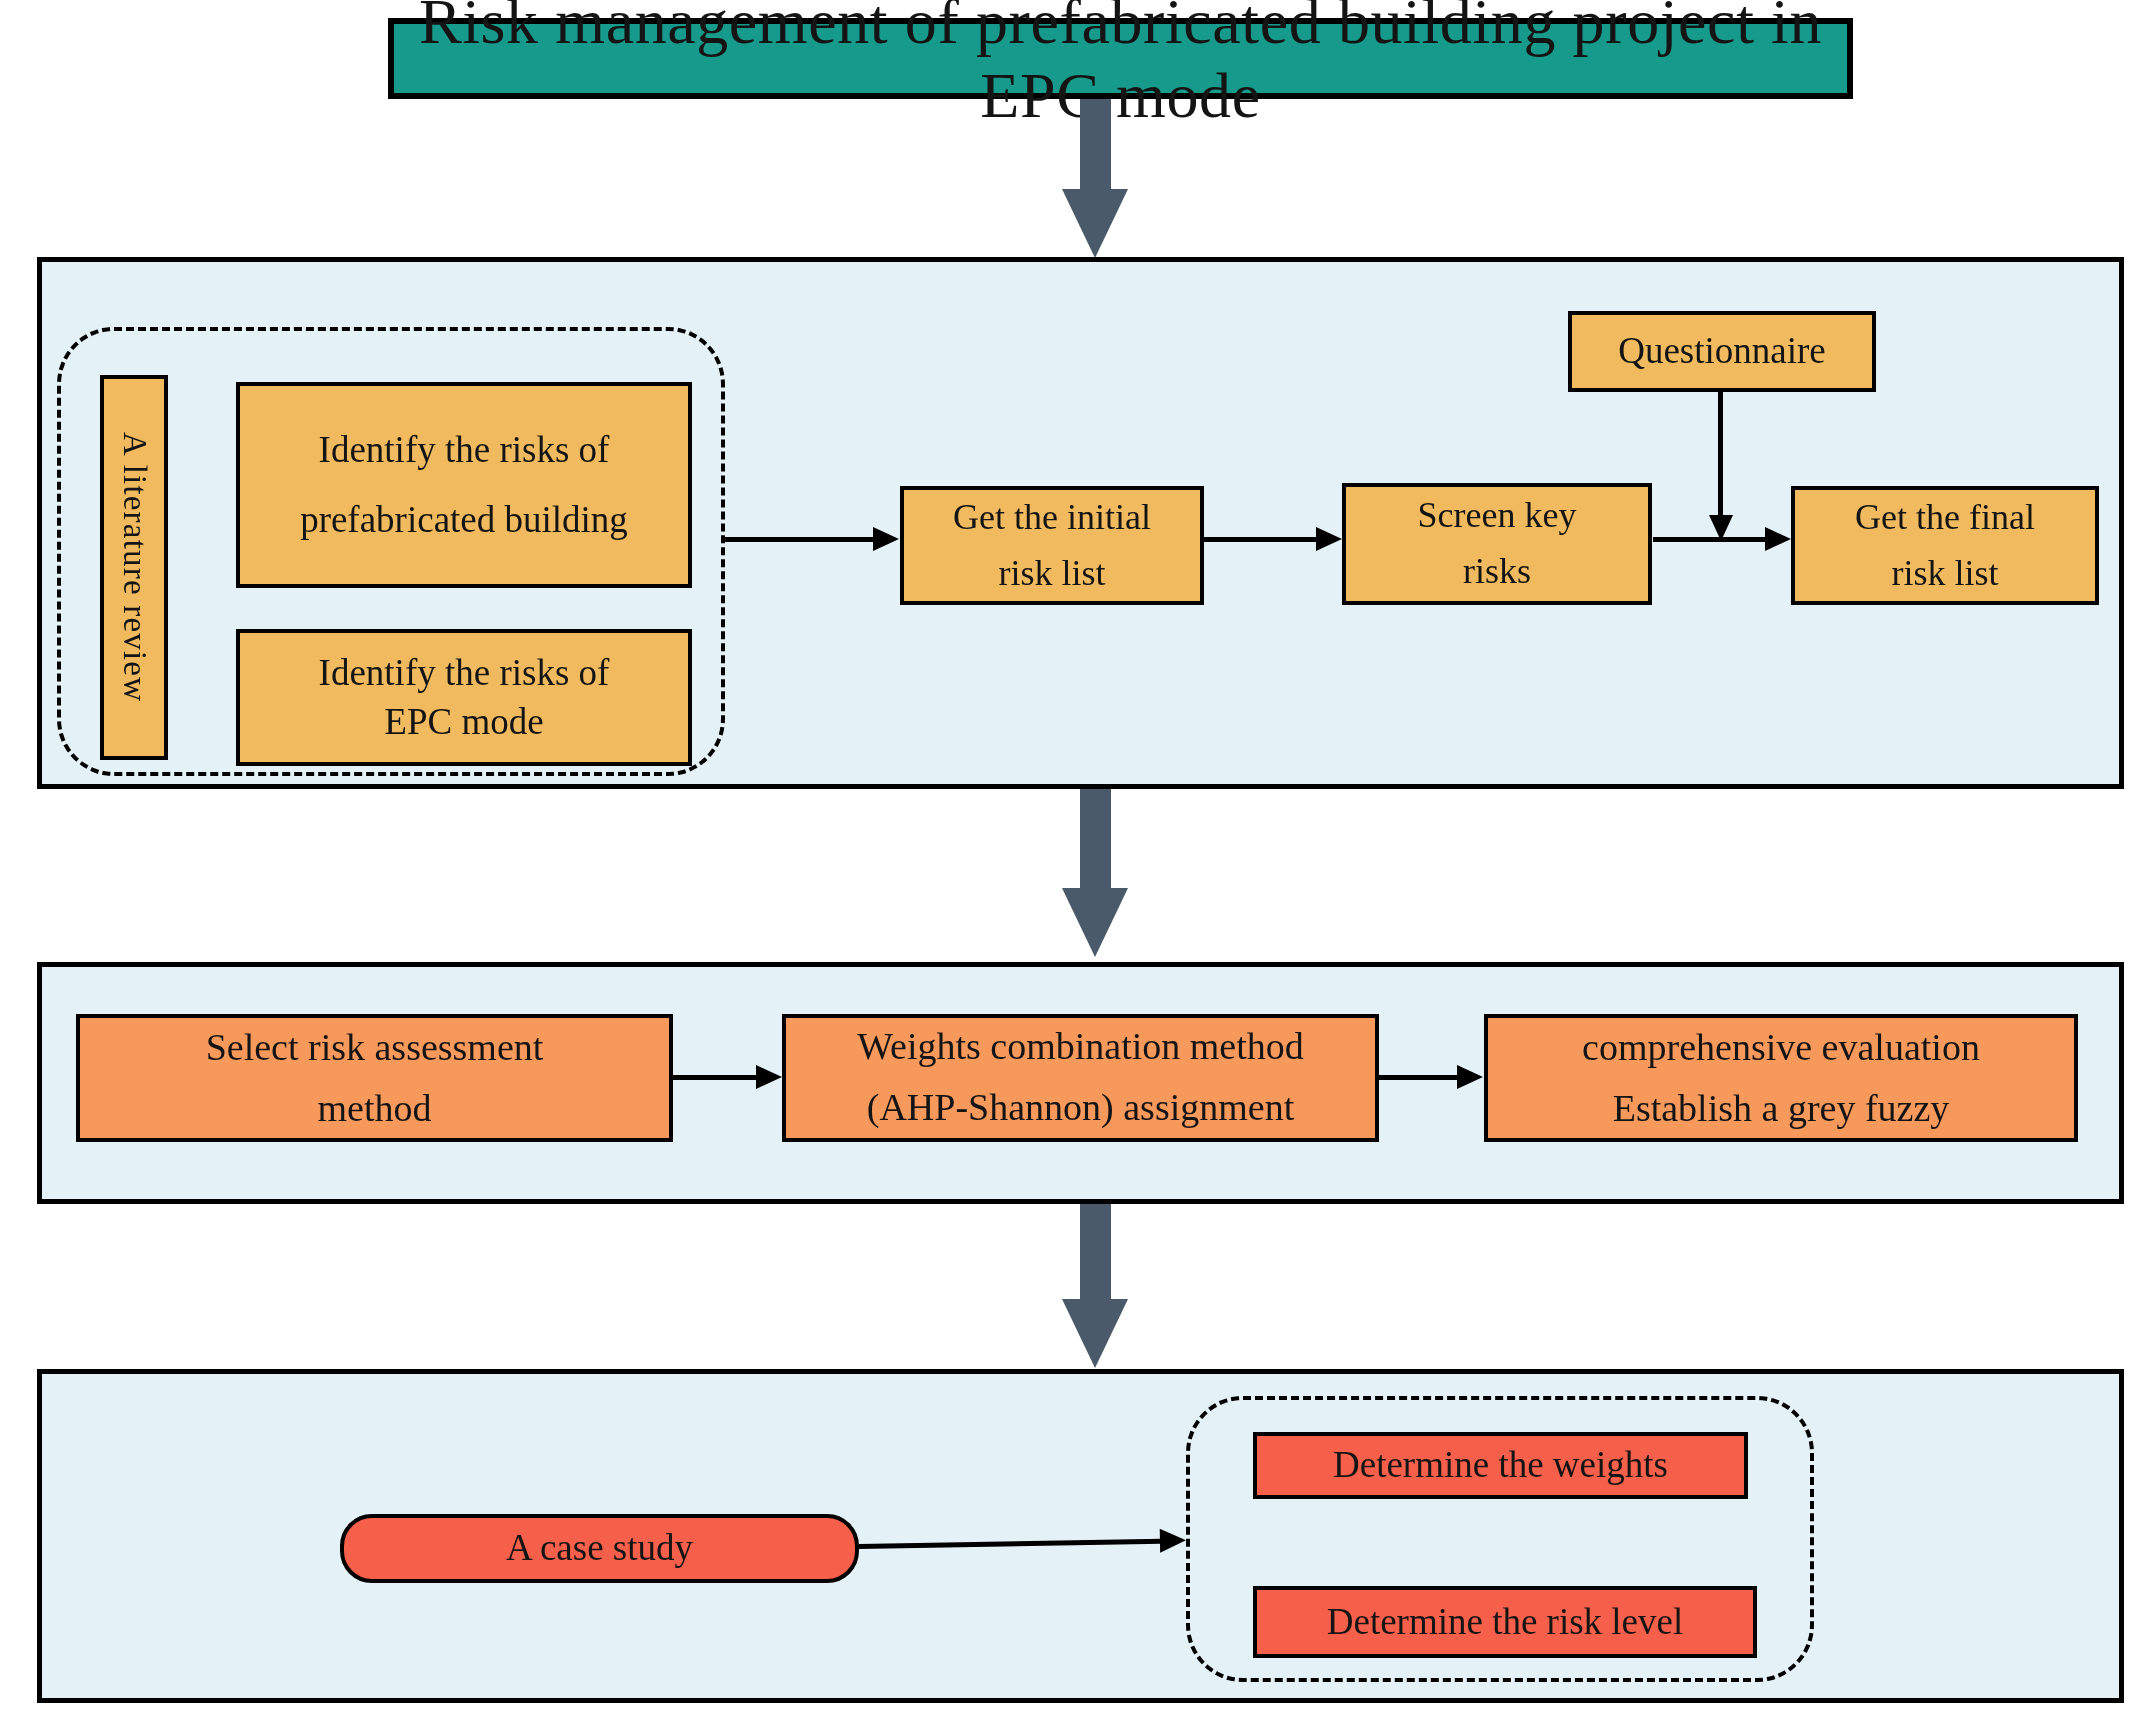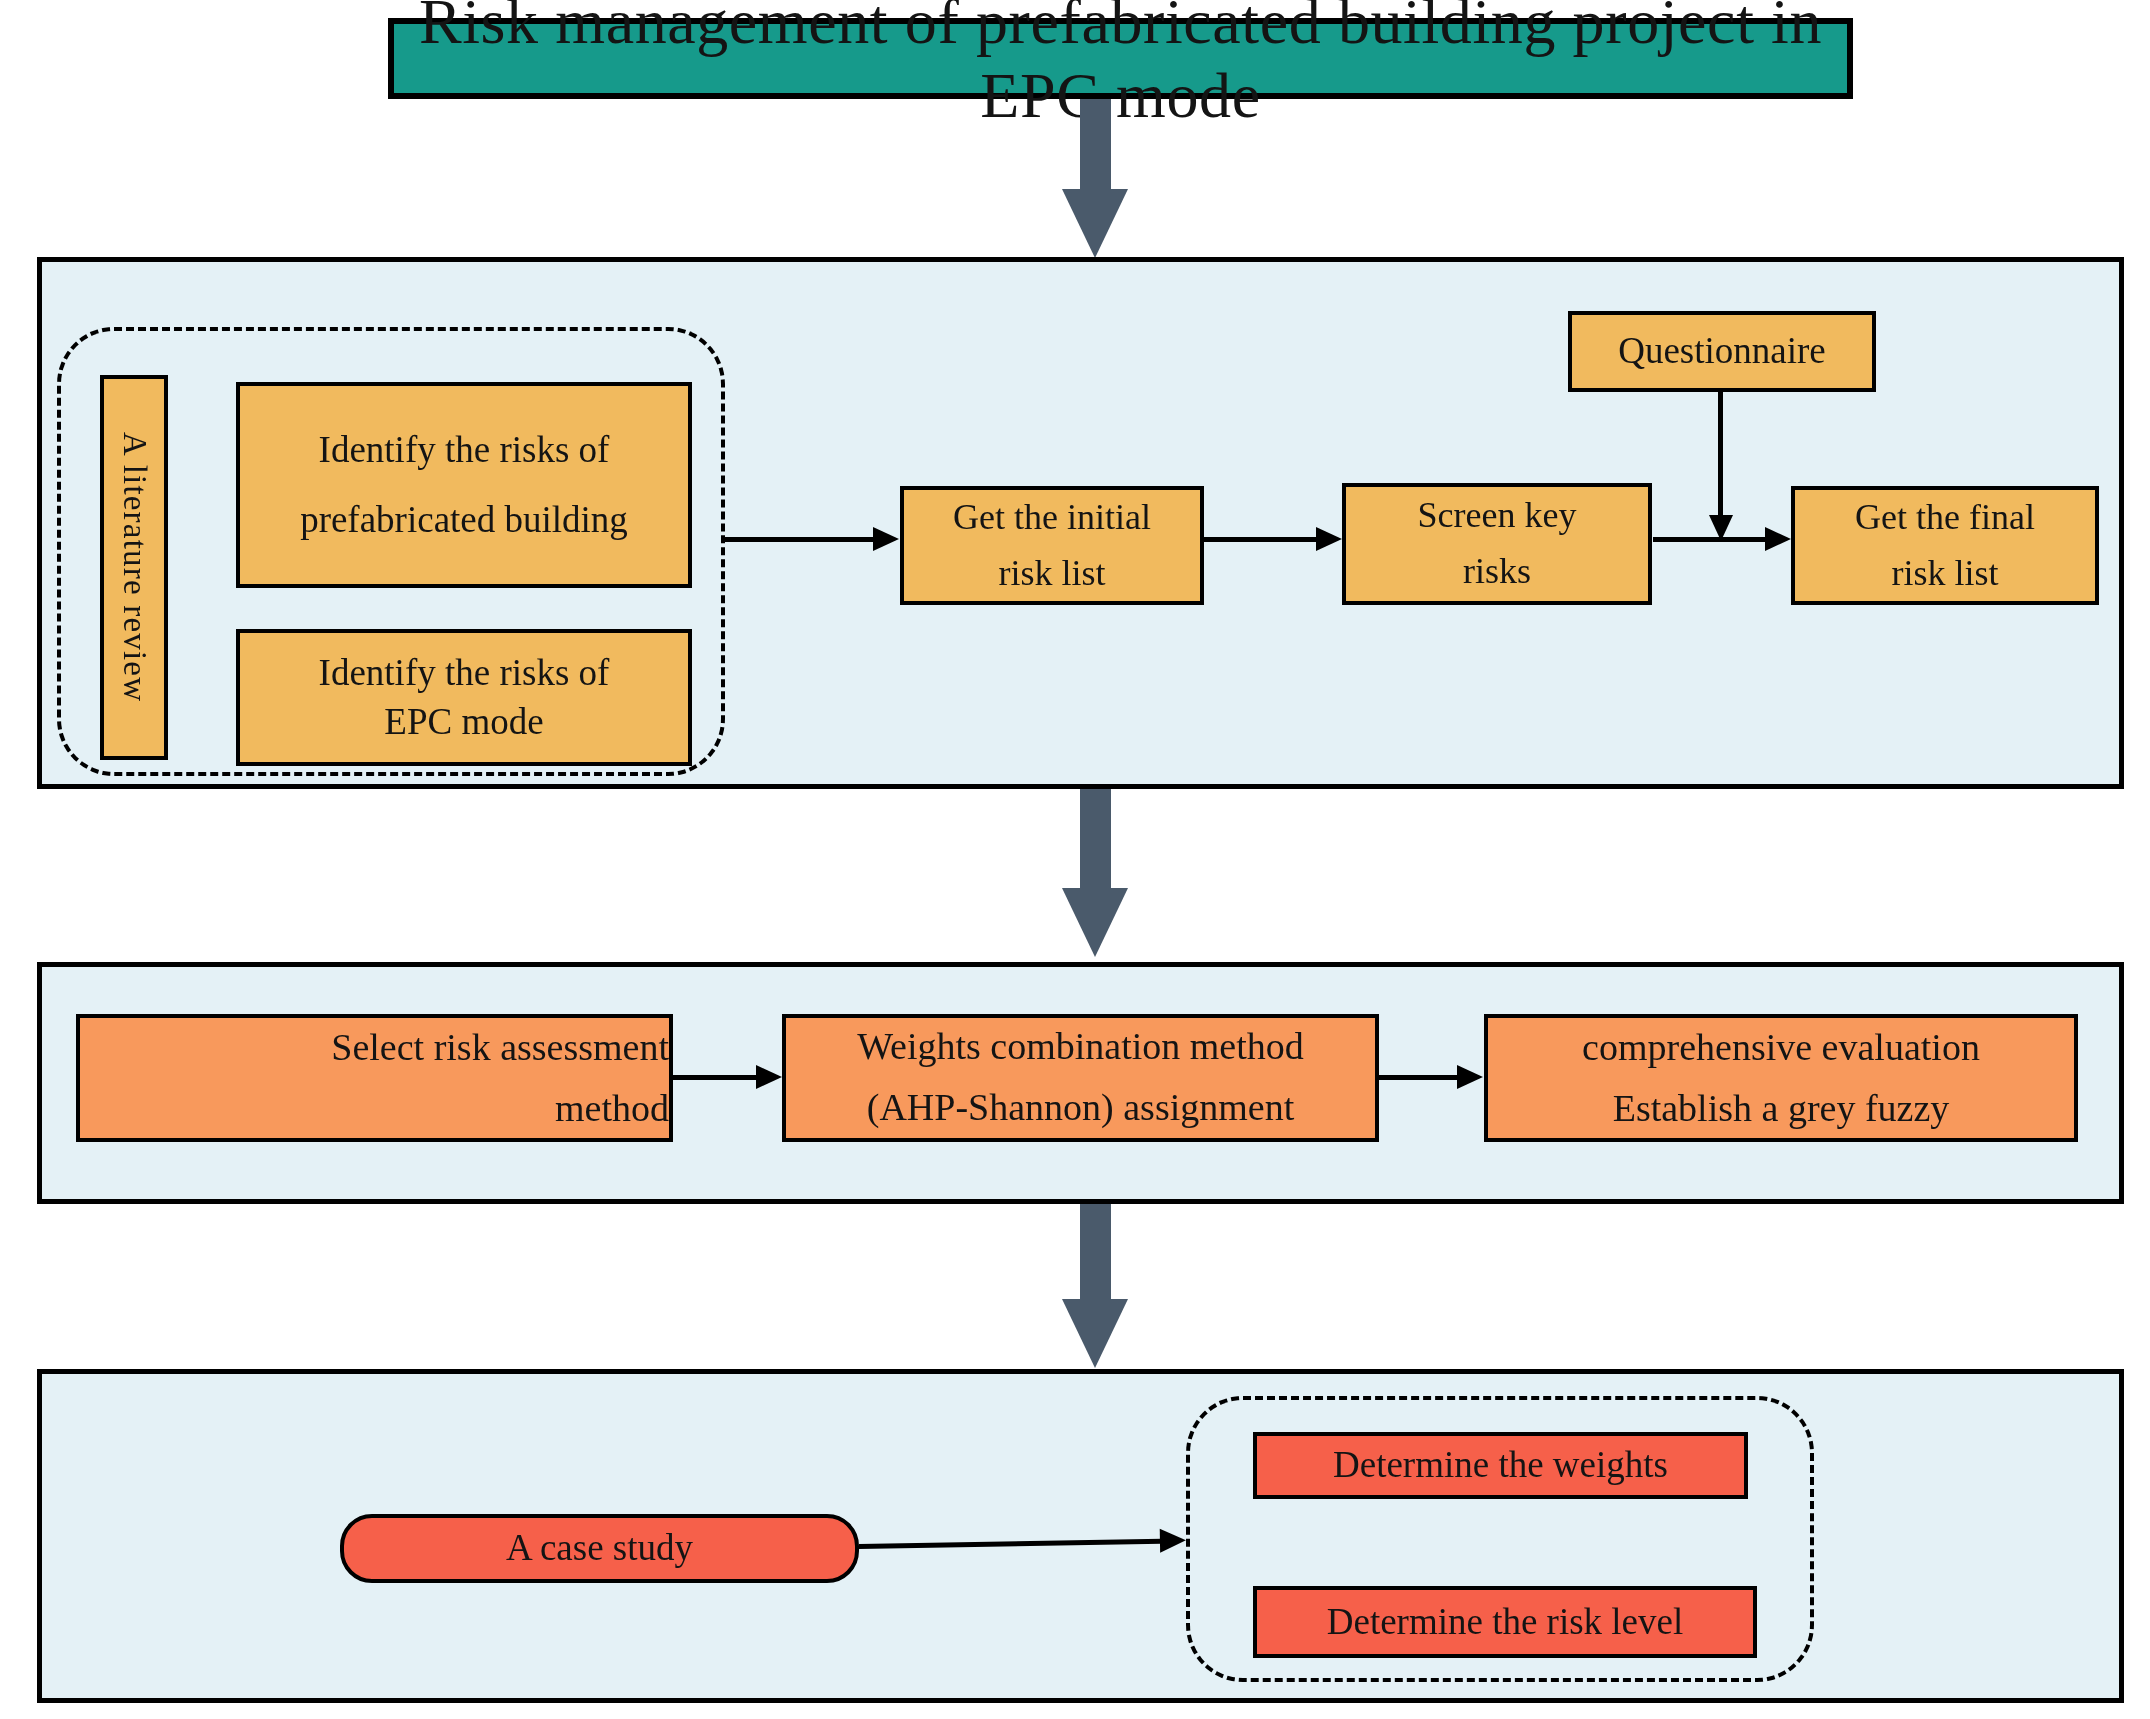--- a/index.html
+++ b/index.html
@@ -153,21 +153,21 @@
     <span>risk list</span>
   </div>
 
   <div>
     <div class="block-stem" style="left:1080px;top:789px;height:100px;"></div>
     <div class="block-head" style="left:1062px;top:888px;"></div>
   </div>
 
   <div class="panel" style="left:37px;top:962px;width:2087px;height:242px;"></div>
 
-  <div class="box orangebox fs64" style="left:76px;top:1014px;width:597px;height:128px;align-items:flex-end;">
+  <div class="box orangebox fs64" style="left:76px;top:1014px;width:597px;height:128px;">
     <span>Select risk assessment</span>
     <span>method</span>
   </div>
 
   <div>
     <div class="hline" style="left:673px;top:1075px;width:87px;"></div>
     <div class="head-right" style="left:756px;top:1065px;"></div>
   </div>
 
   <div class="box orangebox fs64" style="left:782px;top:1014px;width:597px;height:128px;justify-content:flex-end;">

